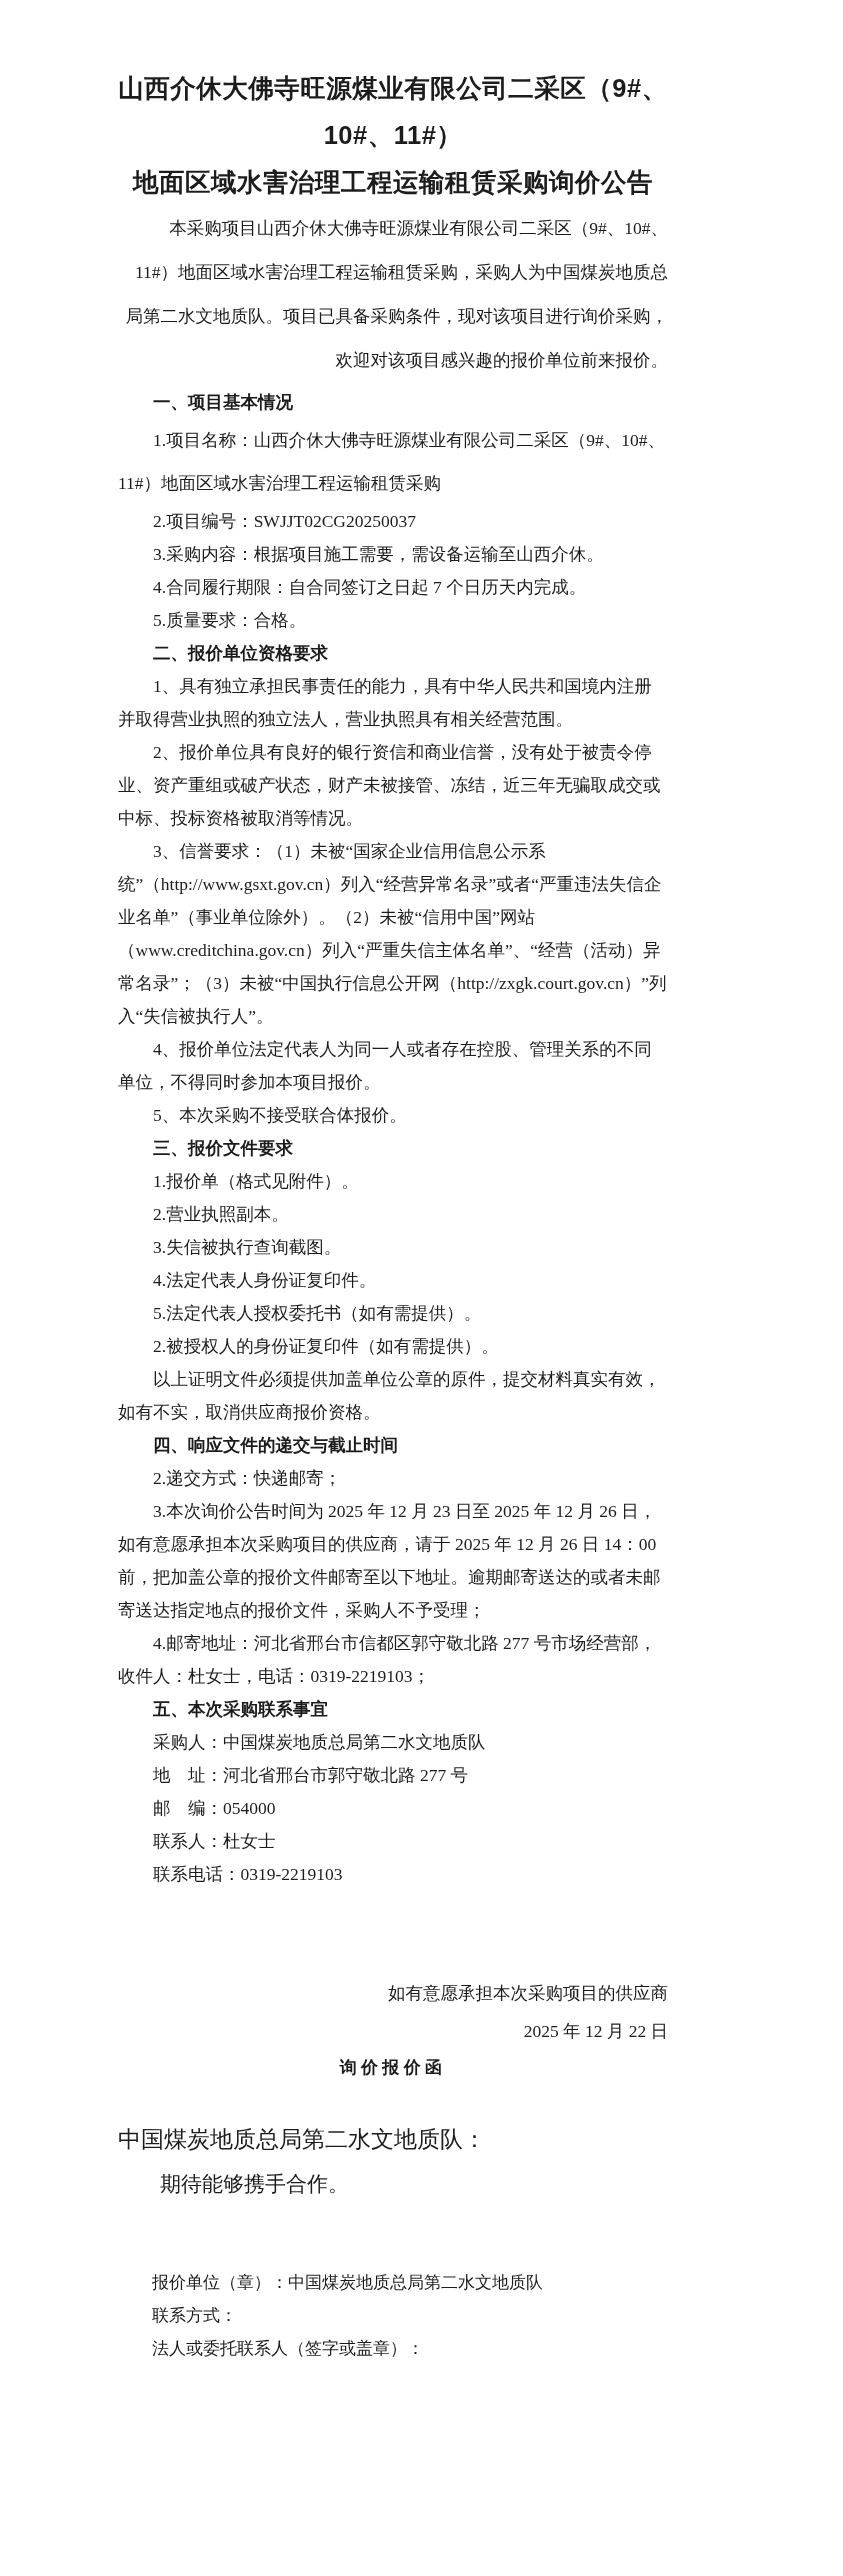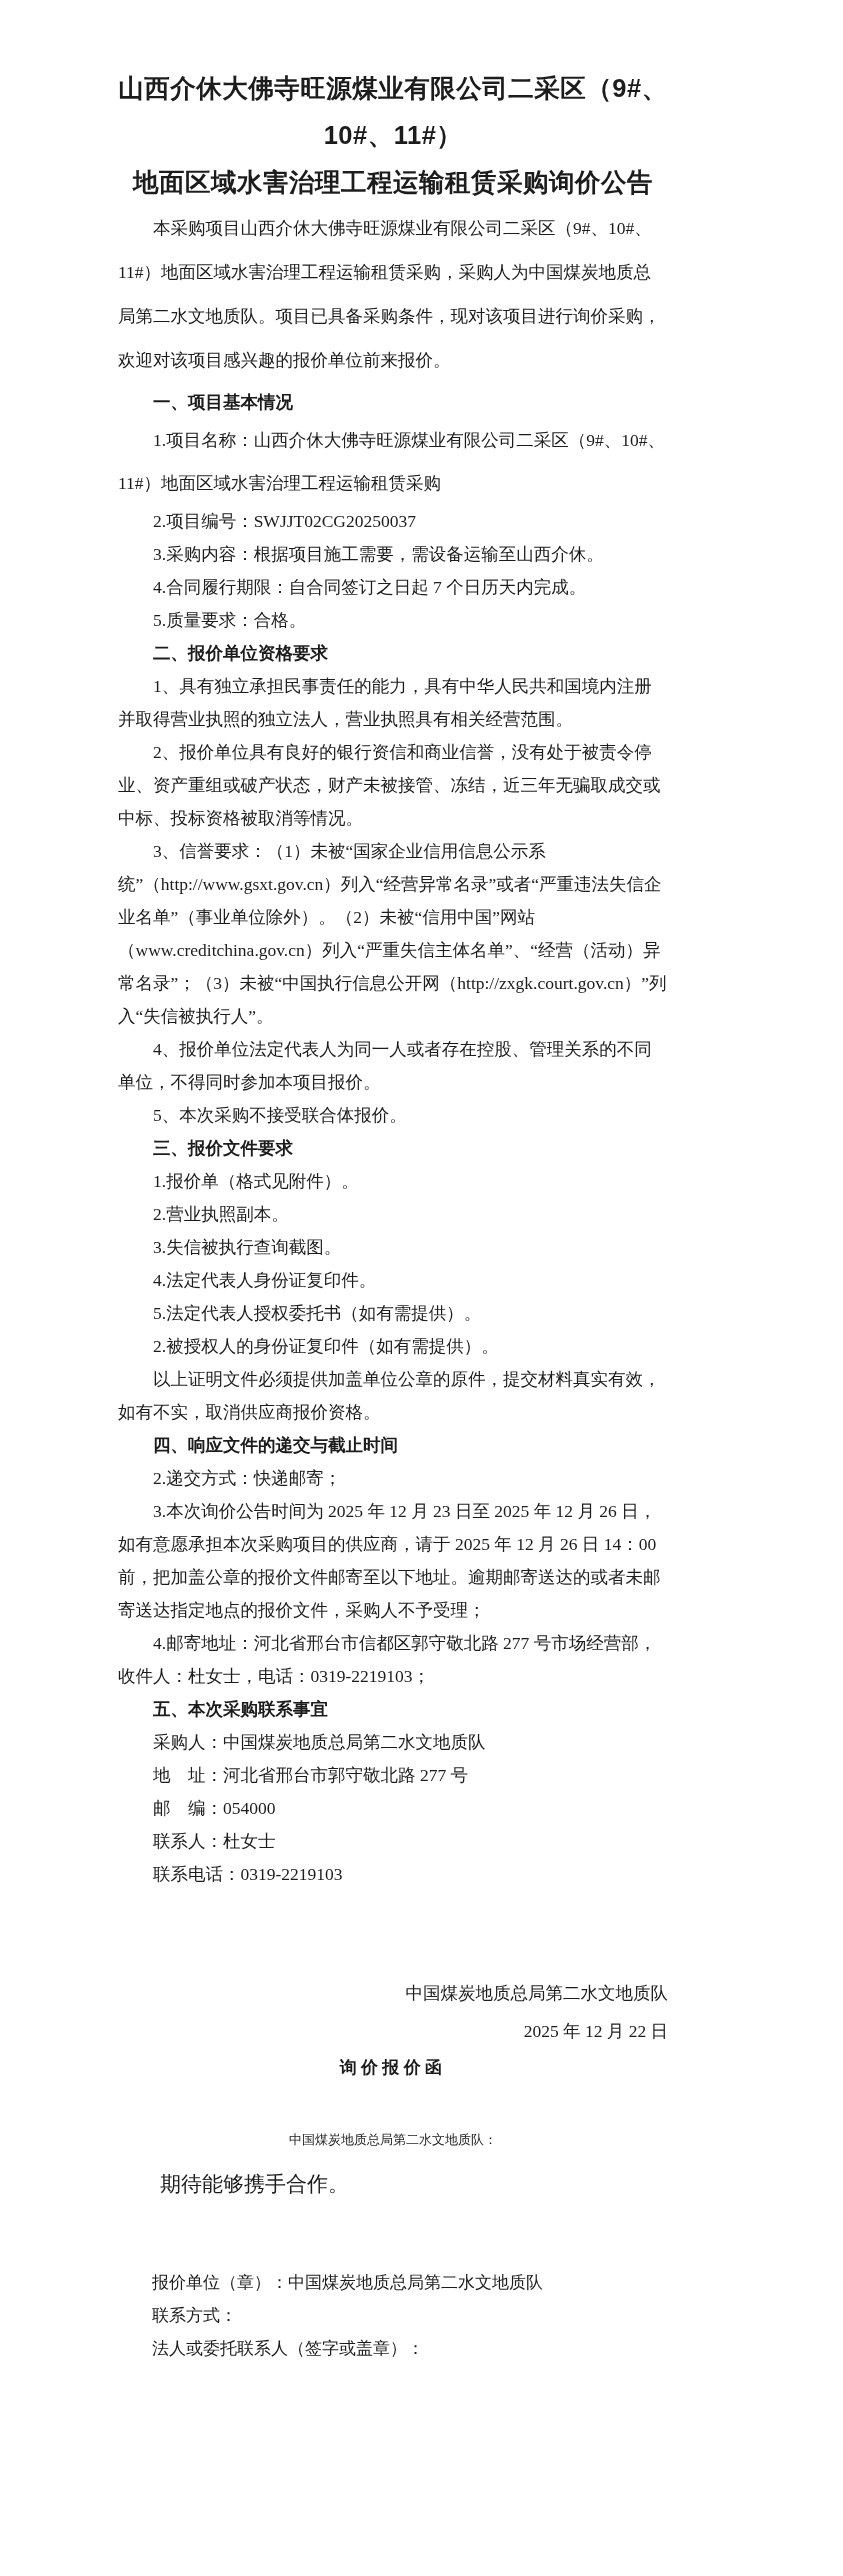--- a/index.html
+++ b/index.html
@@ -23,20 +23,21 @@
     font-weight:700;
     font-size:25.5px;
     line-height:47px;
     letter-spacing:0.5px;
   }
   .intro{
     font-size:17.5px;
     line-height:44px;
     text-indent:2em;
     overflow-wrap:break-word;
+    text-align:right;
   }
   .body-block{
     margin-top:4.3px;
     font-size:17.5px;
     line-height:33px;
   }
   .body-block p{
     overflow-wrap:break-word;
   }
   .h{
@@ -54,23 +55,22 @@
   .letter-title{
     text-align:center;
     font-family:"Liberation Sans","DejaVu Sans",sans-serif;
     font-weight:700;
     font-size:17px;
     line-height:35px;
     letter-spacing:4.3px;
   }
   .salutation{
     margin-top:33px;
-    font-size:13px;
+    font-size:23px;
     line-height:44px;
-    text-align:center;
   }
   .letter-body{
     font-size:17.5px;
     line-height:44px;
     text-indent:2em;
     overflow-wrap:break-word;
   }
   .closing{
     font-size:21px;
     line-height:44px;
@@ -141,21 +141,21 @@
       <p class="h ind">五、本次采购联系事宜</p>
       <p class="ind">采购人：中国煤炭地质总局第二水文地质队</p>
       <p class="ind">地　址：河北省邢台市郭守敬北路 277 号</p>
       <p class="ind">邮　编：054000</p>
       <p class="ind">联系人：杜女士</p>
       <p class="ind">联系电话：0319-2219103</p>
 
     </div>
 
     <div class="sig-block">
-      <p>中国煤炭地质总局第二水文地质队</p>
+      <p>如有意愿承担本次采购项目的供应商</p>
       <p>2025 年 12 月 22 日</p>
     </div>
 
     <p class="letter-title">询价报价函</p>
 
     <p class="salutation">中国煤炭地质总局第二水文地质队：</p>
 
 
     <p class="closing">期待能够携手合作。</p>
 

